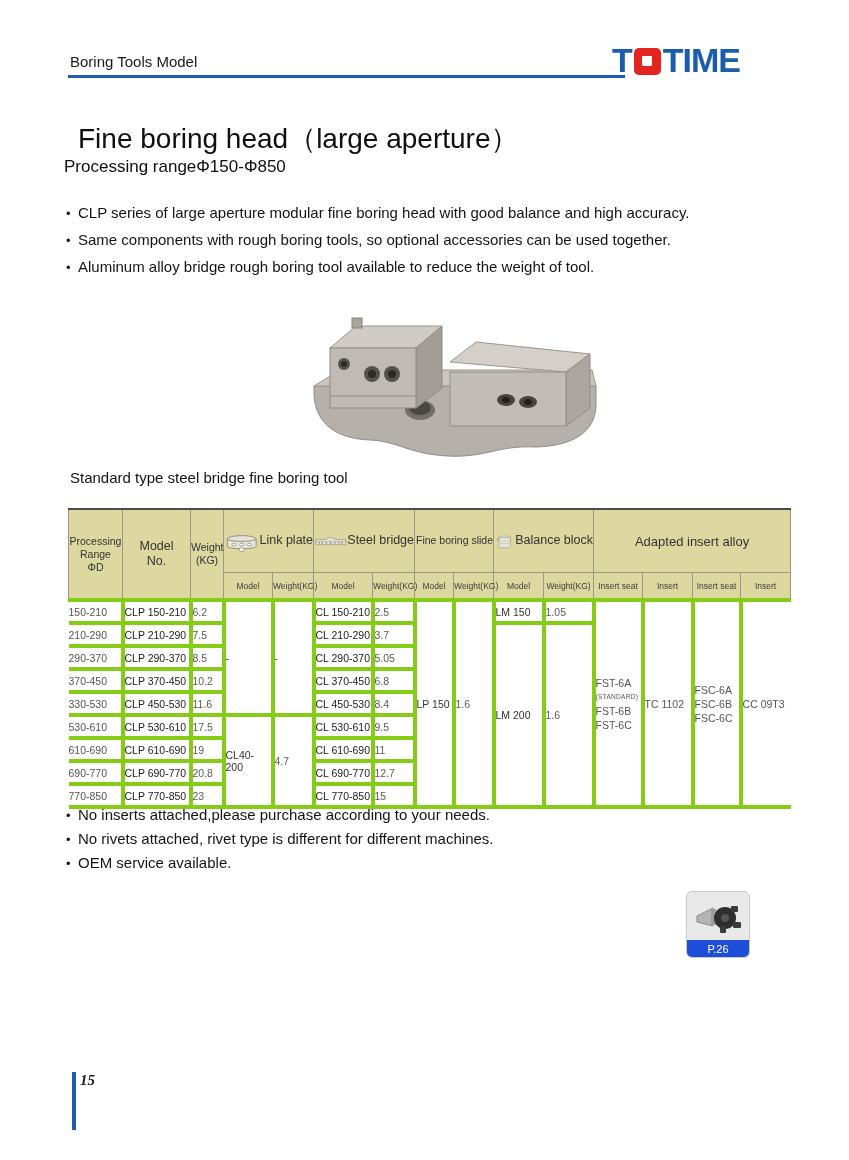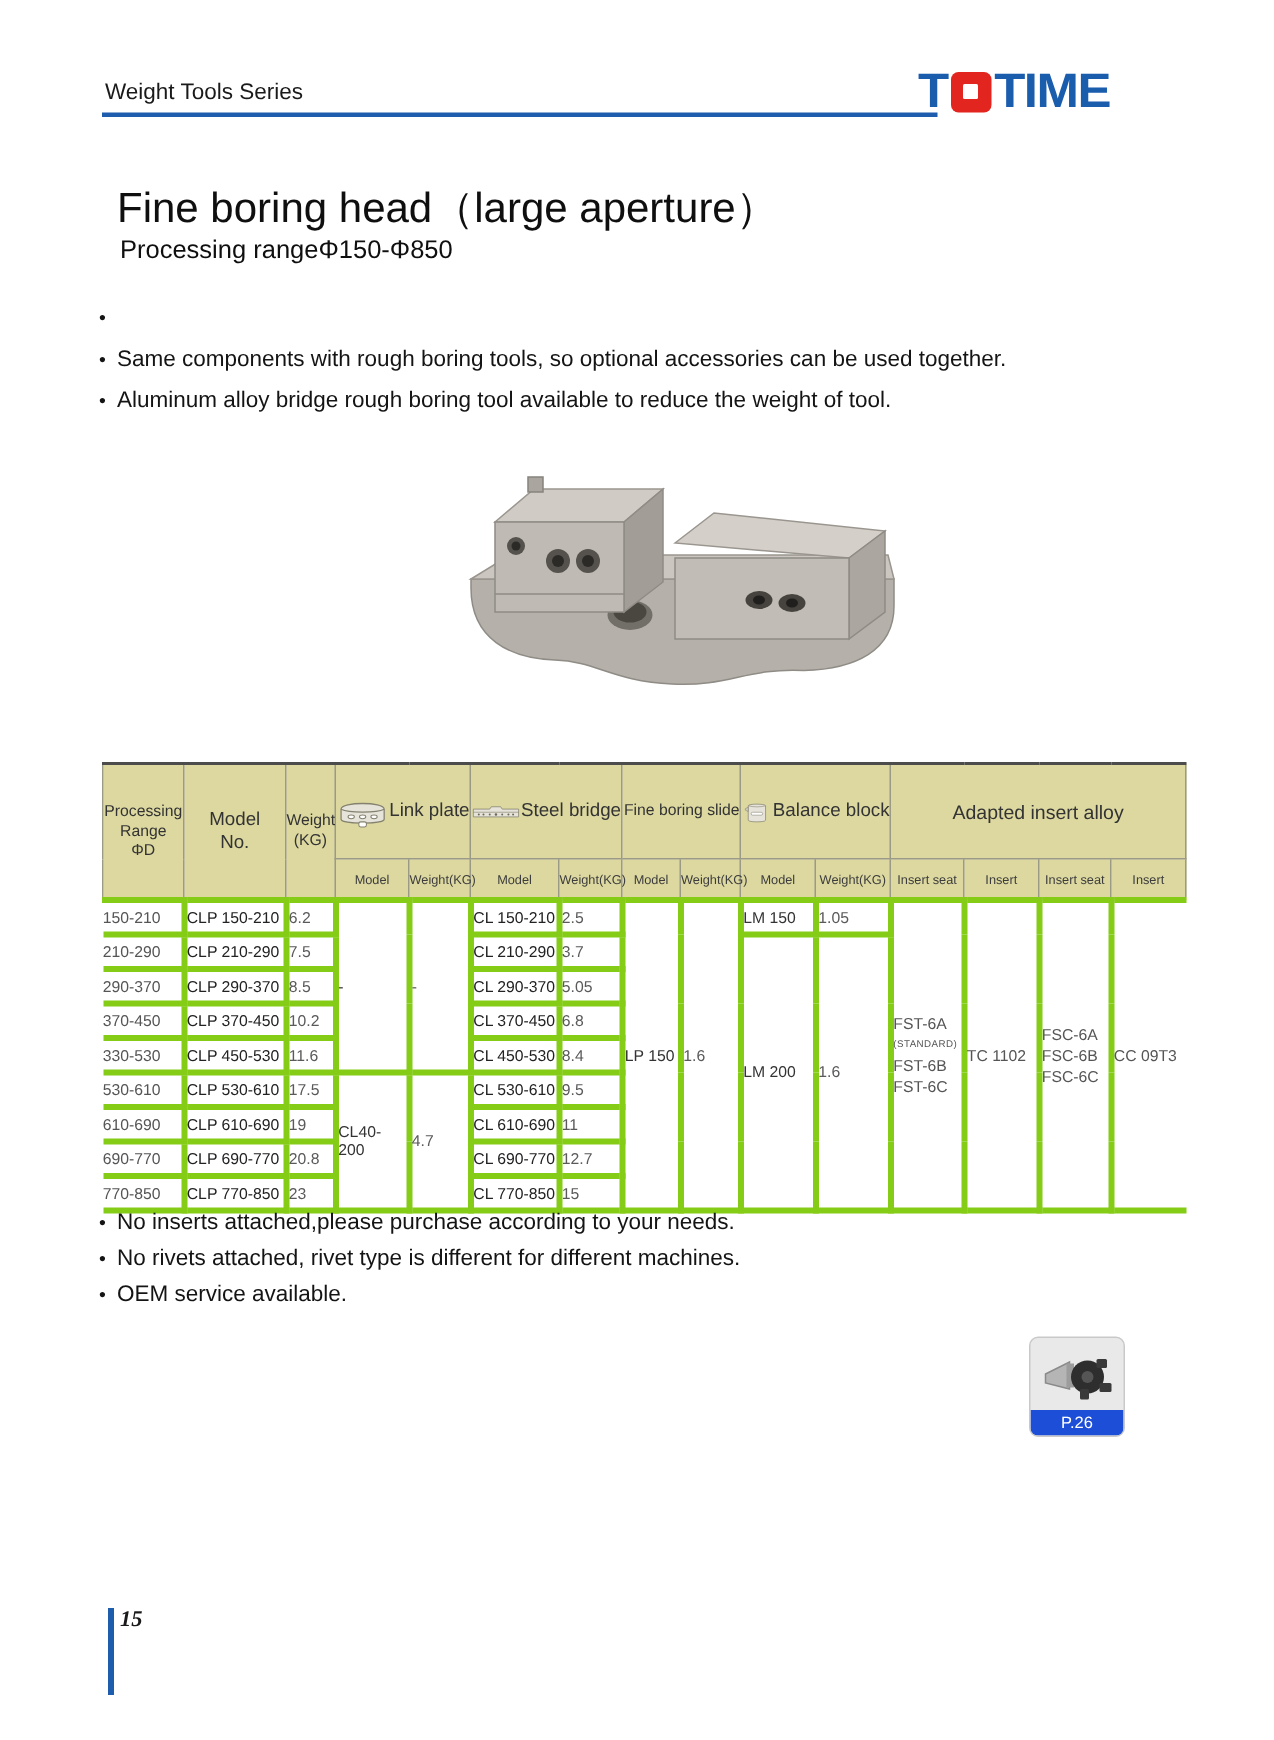--- a/index.html
+++ b/index.html
@@ -11,21 +11,21 @@
   .rule{position:absolute;left:68px;top:75px;width:557px;height:3px;background:#1e5dad;}
   .logo{position:absolute;left:612px;top:44px;display:flex;align-items:center;
         font-weight:bold;font-size:34px;letter-spacing:-1px;color:#1a5dad;line-height:34px;}
   .logo .lt{transform:scaleY(.95);}
   .logo-o{display:inline-flex;align-items:center;justify-content:center;width:27px;height:27px;
           background:#e2251e;border-radius:5px;margin:0 2px;}
   .logo-o-hole{width:10px;height:10px;background:#ffffff;border-radius:1px;}
 
   
   .title{position:absolute;left:78px;top:120px;font-size:28px;color:#0f0f0f;text-align:center;}
-  .subtitle{position:absolute;left:80px;top:157px;font-size:17px;color:#0f0f0f;}
+  .subtitle{position:absolute;left:64px;top:157px;font-size:17px;color:#0f0f0f;}
 
   
   .bullets{position:absolute;left:66px;font-size:15px;color:#141414;}
   .bullets .line{display:flex;align-items:baseline;}
   .features{top:204px;}
   .features .line{height:27px;}
   .notes{top:806px;}
   .notes .line{height:24px;}
   .dot{width:12px;flex:0 0 12px;font-size:13px;}
 
@@ -74,36 +74,37 @@
   
   .footer-bar{position:absolute;left:72px;top:1072px;width:4px;height:58px;background:#1e5dad;}
   .page-number{position:absolute;left:80px;top:1072px;font-family:"Liberation Serif", serif;
                font-style:italic;font-weight:bold;font-size:15px;color:#1a1a1a;}
 </style>
 </head>
 <body>
 
 <div class="page">
 
-  <div class="series">Weight Tools Series</div>
+  <div class="series">Boring Tools Model</div>
   <div class="rule"></div>
   <div class="logo">
     <span class="lt">T</span>
     <span class="logo-o">
         <span class="logo-o-hole"></span>
       </span>
     <span class="lt">TIME</span>
   </div>
 
   <div class="title">Fine boring head（large aperture）</div>
   <div class="subtitle">Processing rangeΦ150-Φ850</div>
 
   <div class="bullets features">
     <div class="line">
       <span class="dot">•</span>
+      <span>CLP series of large aperture modular fine boring head with good balance and high accuracy.</span>
     </div>
     <div class="line">
       <span class="dot">•</span>
       <span>Same components with rough boring tools, so optional accessories can be used together.</span>
     </div>
     <div class="line">
       <span class="dot">•</span>
       <span>Aluminum alloy bridge rough boring tool available to reduce the weight of tool.</span>
     </div>
   </div>
@@ -129,20 +130,21 @@
 
     <polygon points="150,50 176,30 290,42 266,60" fill="#d4d0c9" stroke="#9a968f" stroke-width="1"></polygon>
     <polygon points="266,60 290,42 290,96 266,114" fill="#aba7a0" stroke="#8f8b85" stroke-width="1"></polygon>
     <rect x="150" y="60" width="116" height="54" fill="#c1bdb6" stroke="#8f8b85" stroke-width="1"></rect>
     <ellipse cx="206" cy="88" rx="9" ry="6" fill="#46433e"></ellipse>
       <ellipse cx="228" cy="90" rx="9" ry="6" fill="#46433e"></ellipse>
     <ellipse cx="206" cy="88" rx="4" ry="3" fill="#211f1d"></ellipse>
       <ellipse cx="228" cy="90" rx="4" ry="3" fill="#211f1d"></ellipse>
   </svg>
 
+  <div class="caption">Standard type steel bridge fine boring tool</div>
 
   <table class="spec">
     <colgroup>
       <col style="width:54px">
         <col style="width:68px">
         <col style="width:33px">
       <col style="width:49px">
         <col style="width:41px">
         <col style="width:59px">
         <col style="width:42px">

